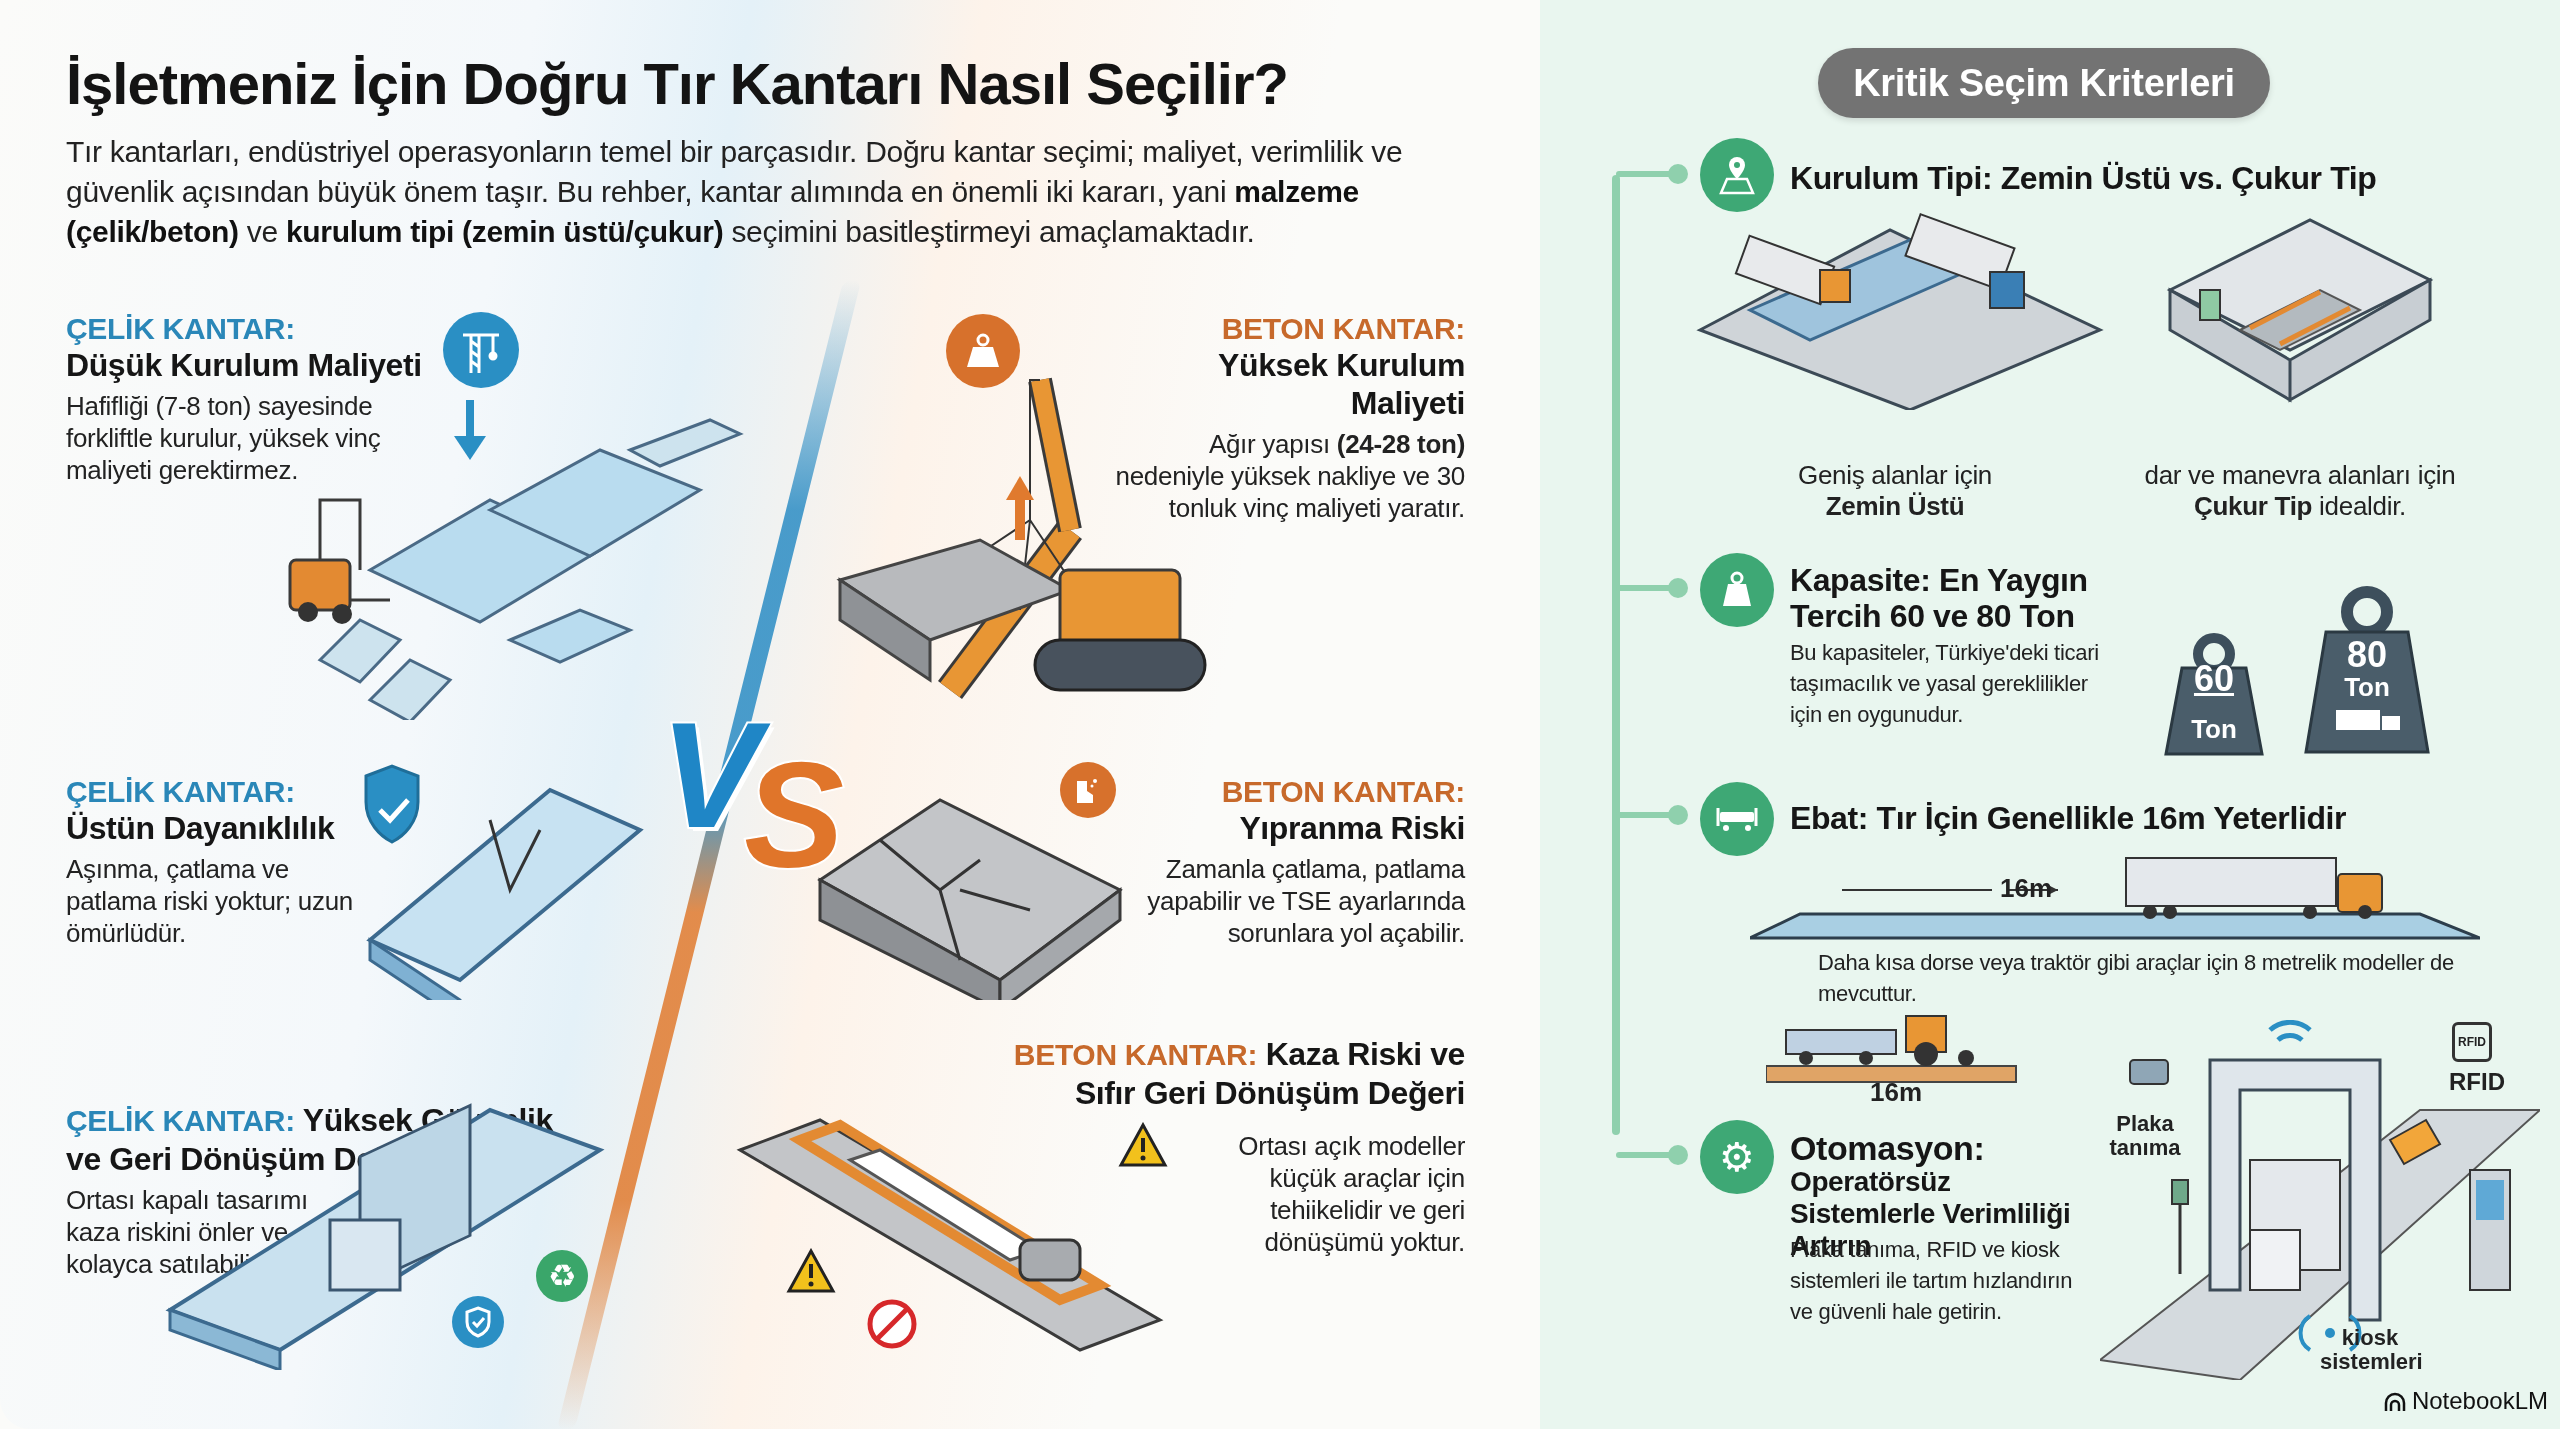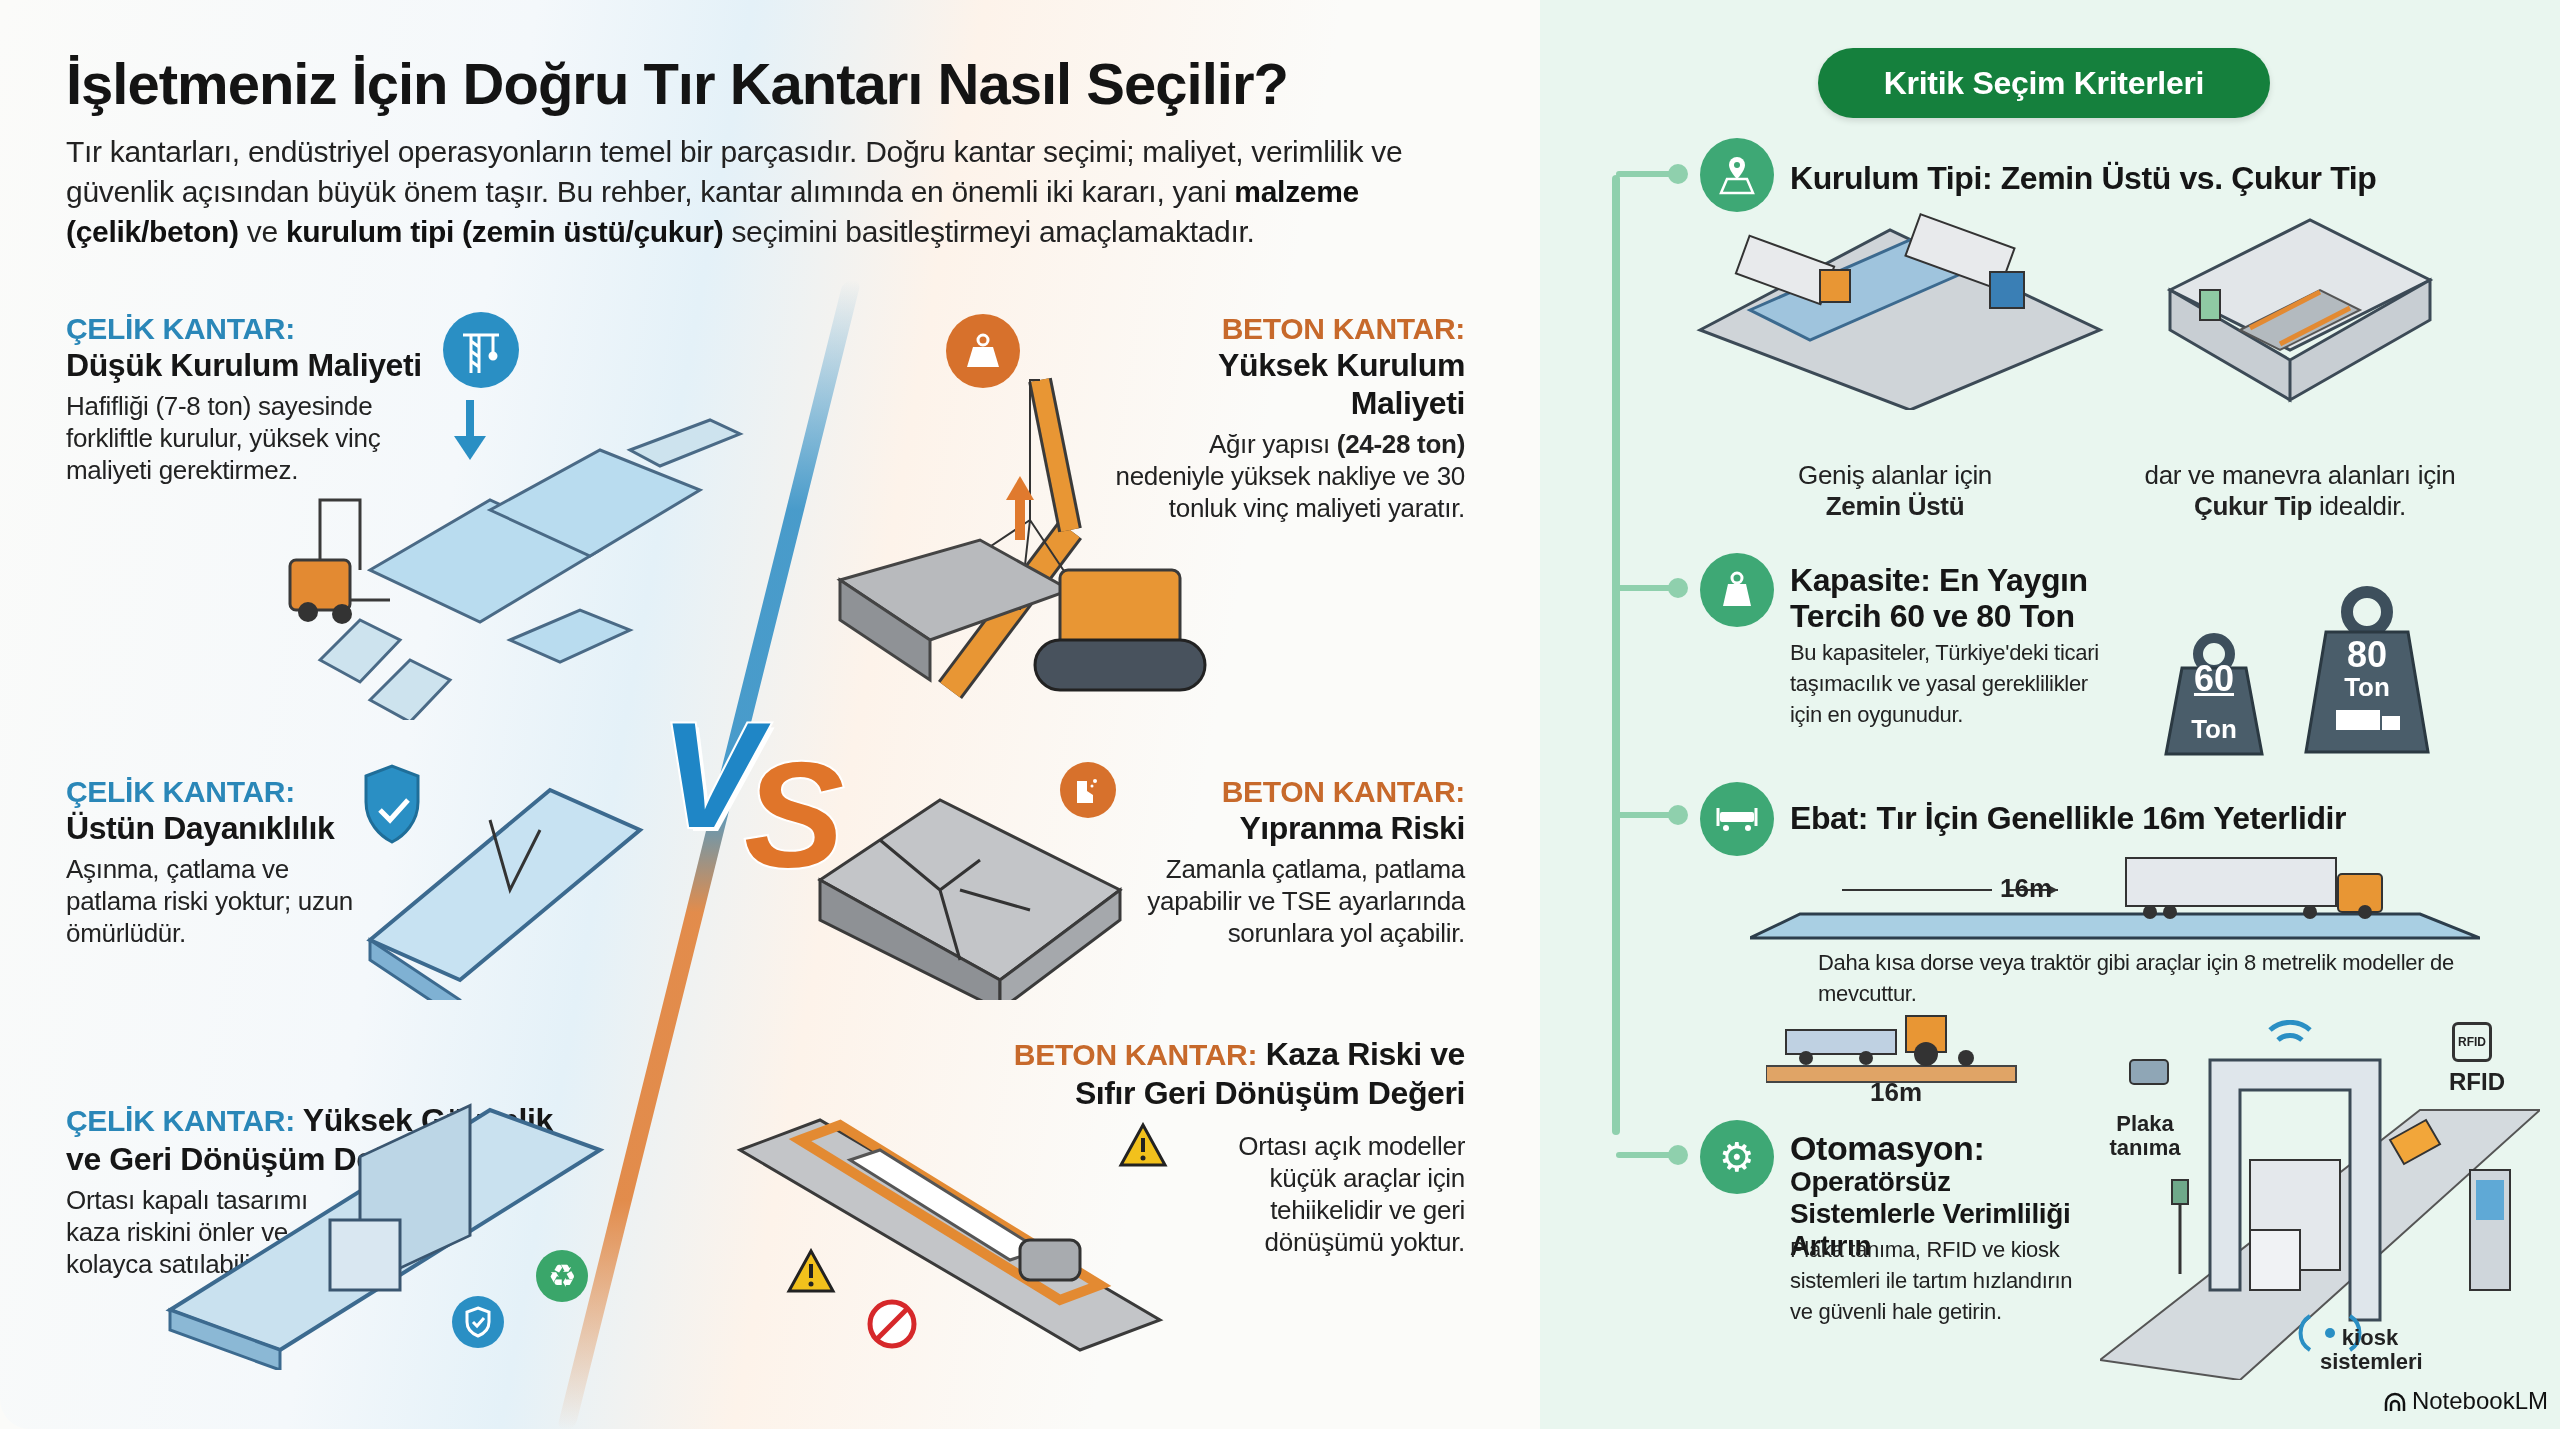--- a/index.html
+++ b/index.html
@@ -26,22 +26,22 @@
   .blk .body { font-size: 26px; line-height: 32px; color: #222; margin-top: 6px; letter-spacing: -0.3px; }
   .steel .kicker { color: #2a87b8; }
   .concrete .kicker { color: #c7692b; }
   .concrete { text-align: right; }
 
   .icon-circle { position: absolute; border-radius: 50%; display: flex; align-items: center; justify-content: center; }
   .illus { position: absolute; }
 
   
   .right { position: absolute; left: 1540px; top: 0; width: 1020px; height: 1429px; background: #e9f6ef; }
-  .pill { position: absolute; left: 278px; top: 48px; width: 452px; height: 70px; border-radius: 35px; background: #15803d;
-    color: #fff; font-size: 32px; font-weight: 700; display: flex; align-items: center; justify-content: center; letter-spacing: -0.3px;
+  .pill { position: absolute; left: 278px; top: 48px; width: 452px; height: 70px; border-radius: 35px; background: #737373;
+    color: #fff; font-size: 38px; font-weight: 700; display: flex; align-items: center; justify-content: center; letter-spacing: -0.3px;
     box-shadow: 0 3px 6px rgba(0,0,0,.12); }
   .timeline { position: absolute; left: 72px; top: 175px; width: 8px; height: 960px; background: #8fd0ad; border-radius: 4px; }
   .tl-dot { position: absolute; width: 20px; height: 20px; border-radius: 50%; background: #8fd0ad; }
   .tl-branch { position: absolute; height: 6px; background: #8fd0ad; border-radius: 3px; }
   .crit-icon { position: absolute; width: 74px; height: 74px; border-radius: 50%; background: #3ea875; display: flex; align-items: center; justify-content: center; }
   .crit-title { position: absolute; font-size: 32px; font-weight: 700; color: #161616; letter-spacing: -0.4px; line-height: 36px; }
   .crit-body { position: absolute; font-size: 22px; line-height: 31px; color: #222; letter-spacing: -0.3px; }
   .caption { position: absolute; font-size: 26px; line-height: 31px; color: #222; text-align: center; letter-spacing: -0.3px; }
   .caption b { font-weight: 700; }
   .small-label { position: absolute; font-size: 22px; font-weight: 700; color: #222; text-align: center; line-height: 24px; }

